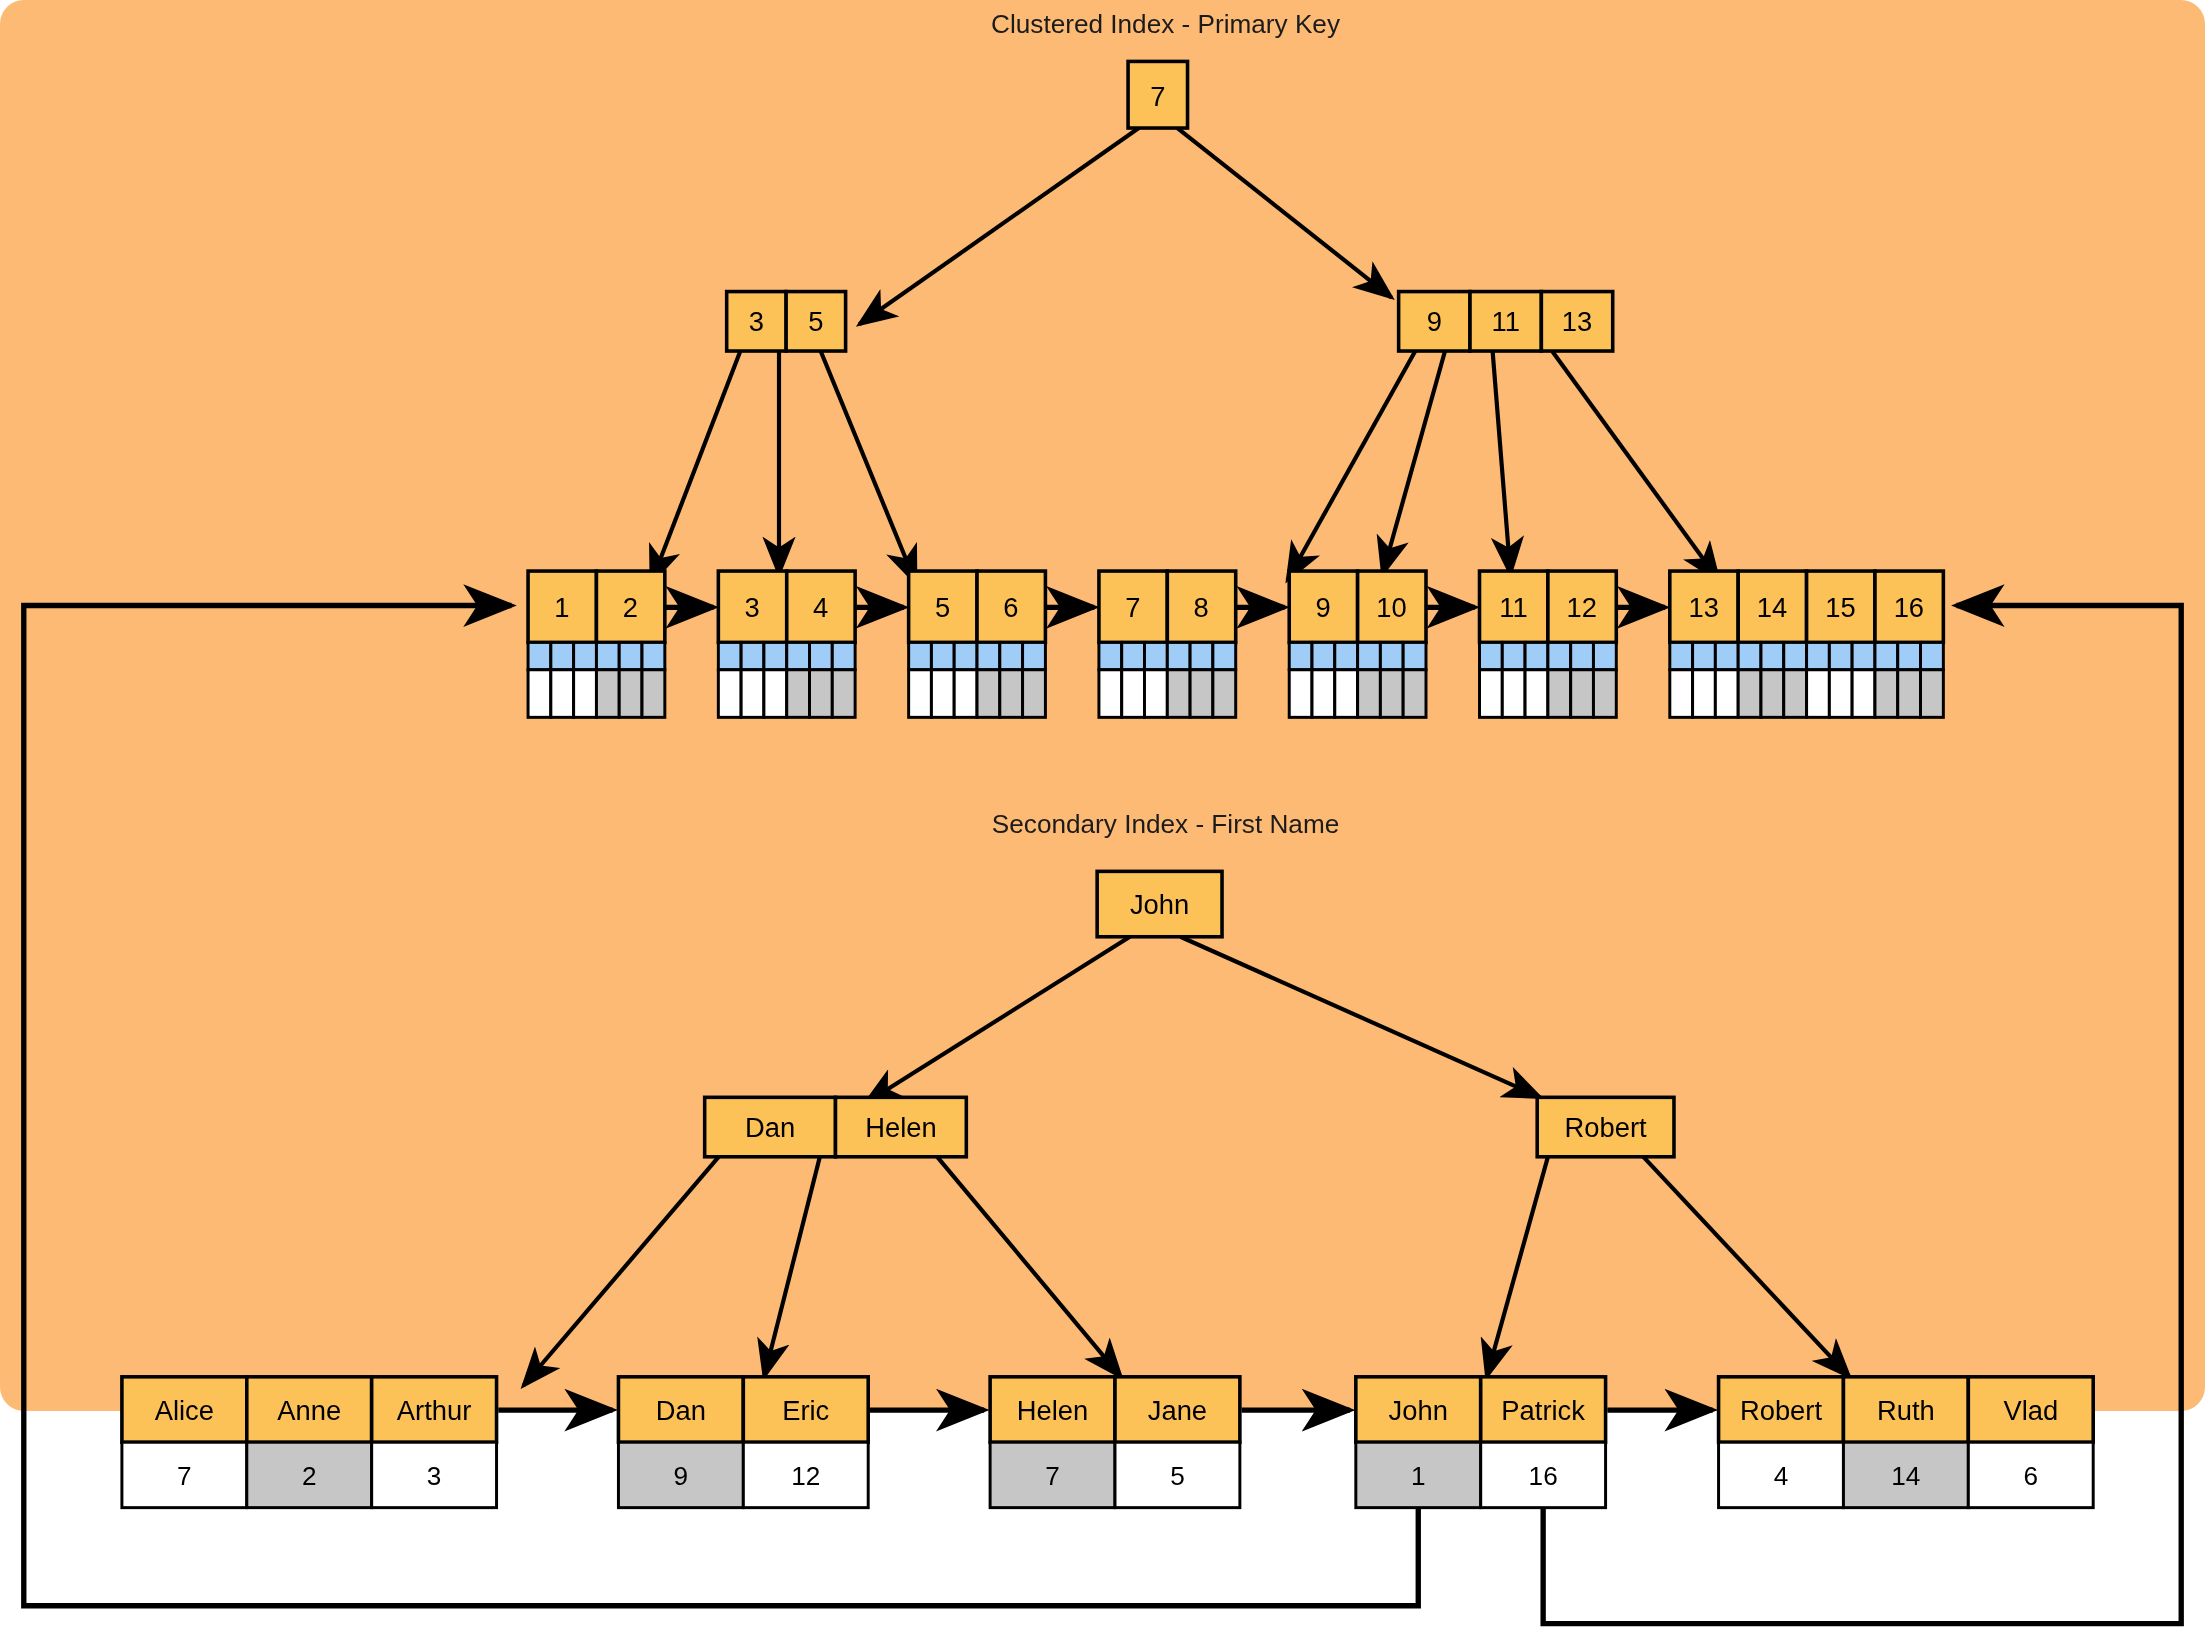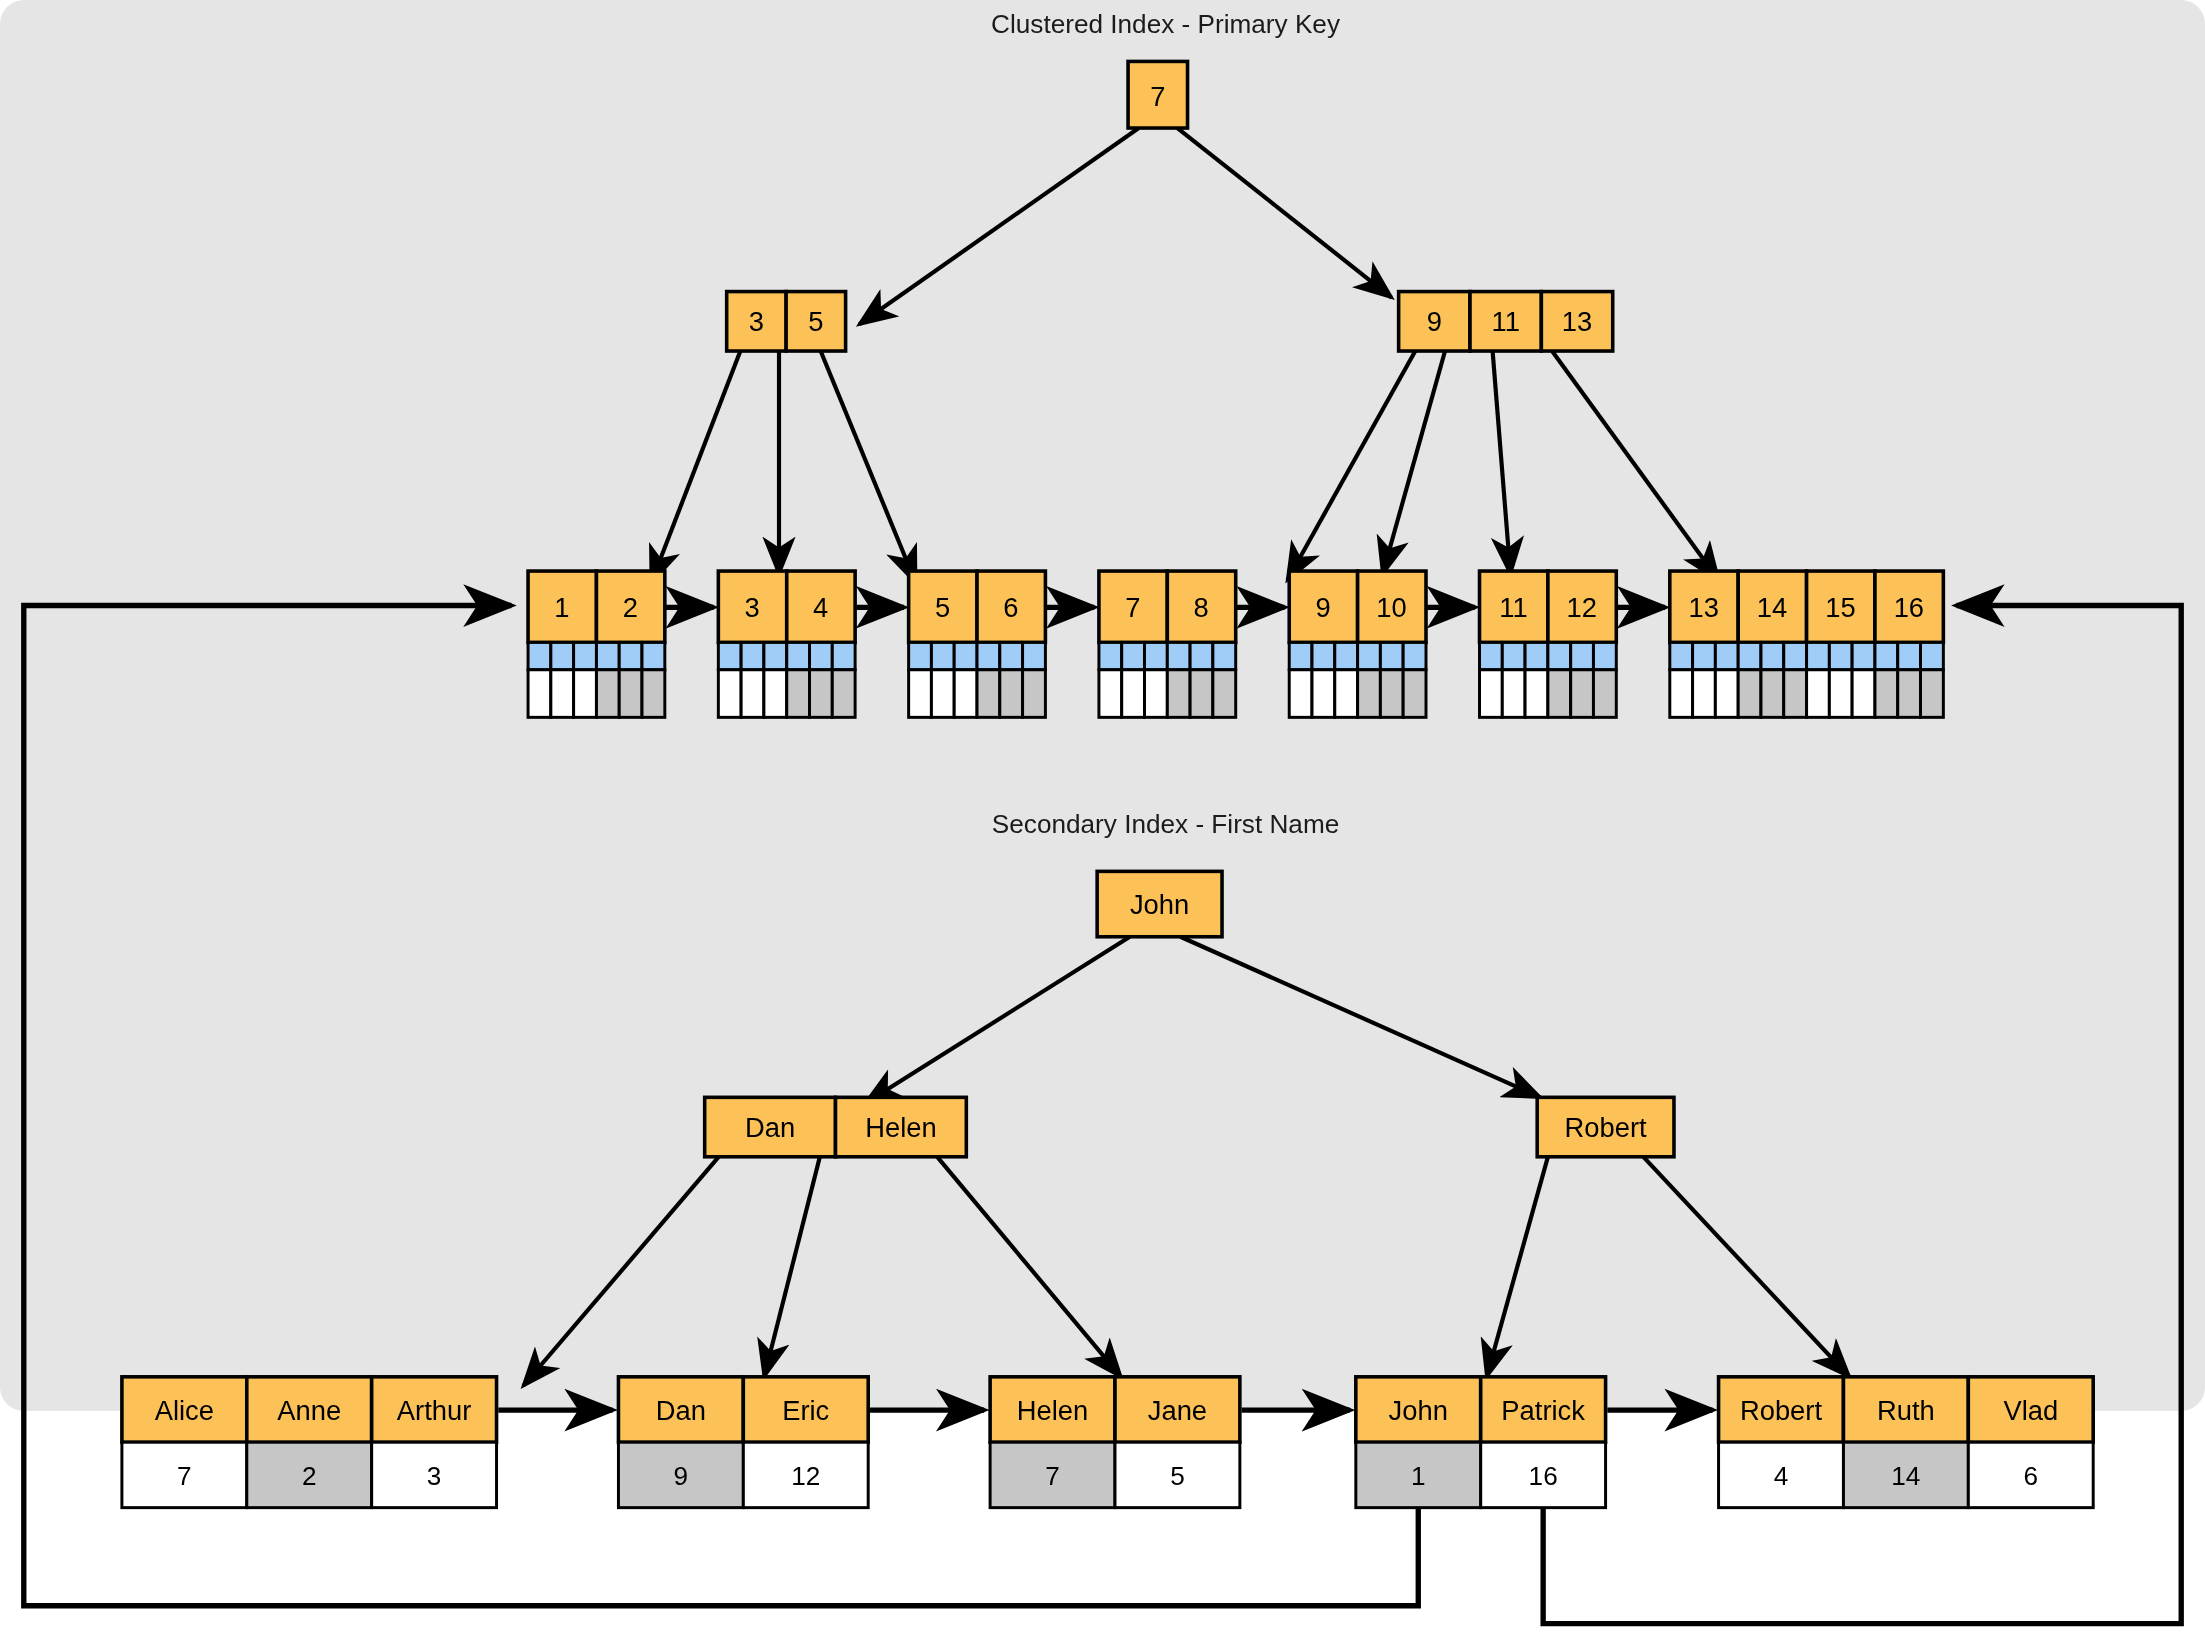--- a/index.html
+++ b/index.html
@@ -1,17 +1,17 @@
 <!DOCTYPE html>
 <html style="font-size:9.5px"><head>
 <meta charset="utf-8">
 <style>
   html,body{margin:0;padding:0;background:#ffffff;}
   body{width:2205px;height:1644px;font-family:"Liberation Sans",sans-serif;overflow:hidden;}
-  #stage{position:relative;width:2205px;height:1411px;background:#e5e5e5;border-radius:24px;}
+  #stage{position:relative;width:2205px;height:1411px;background:#fdba74;border-radius:24px;}
   svg{position:absolute;top:0;left:0;width:2205px;height:1644px;}
   .ttl{font-family:"Liberation Sans",sans-serif;font-size:44px;fill:#1b1b1b;text-anchor:middle;}
   .keytxt{font-family:"Liberation Sans",sans-serif;font-size:46px;fill:#000;text-anchor:middle;dominant-baseline:central;}
   .ptrtxt{font-family:"Liberation Sans",sans-serif;font-size:44px;fill:#000;text-anchor:middle;dominant-baseline:central;}
   .cell{fill:#fcc257;stroke:#000;stroke-width:6;}
   .blue{fill:#9fcdf7;stroke:#000;stroke-width:5;}
   .wht{fill:#ffffff;stroke:#000;stroke-width:5;}
   .gry{fill:#c6c6c6;stroke:#000;stroke-width:5;}
   .edge{stroke:#000;stroke-width:7;fill:none;}
   .sib{stroke:#000;stroke-width:9;fill:none;}

